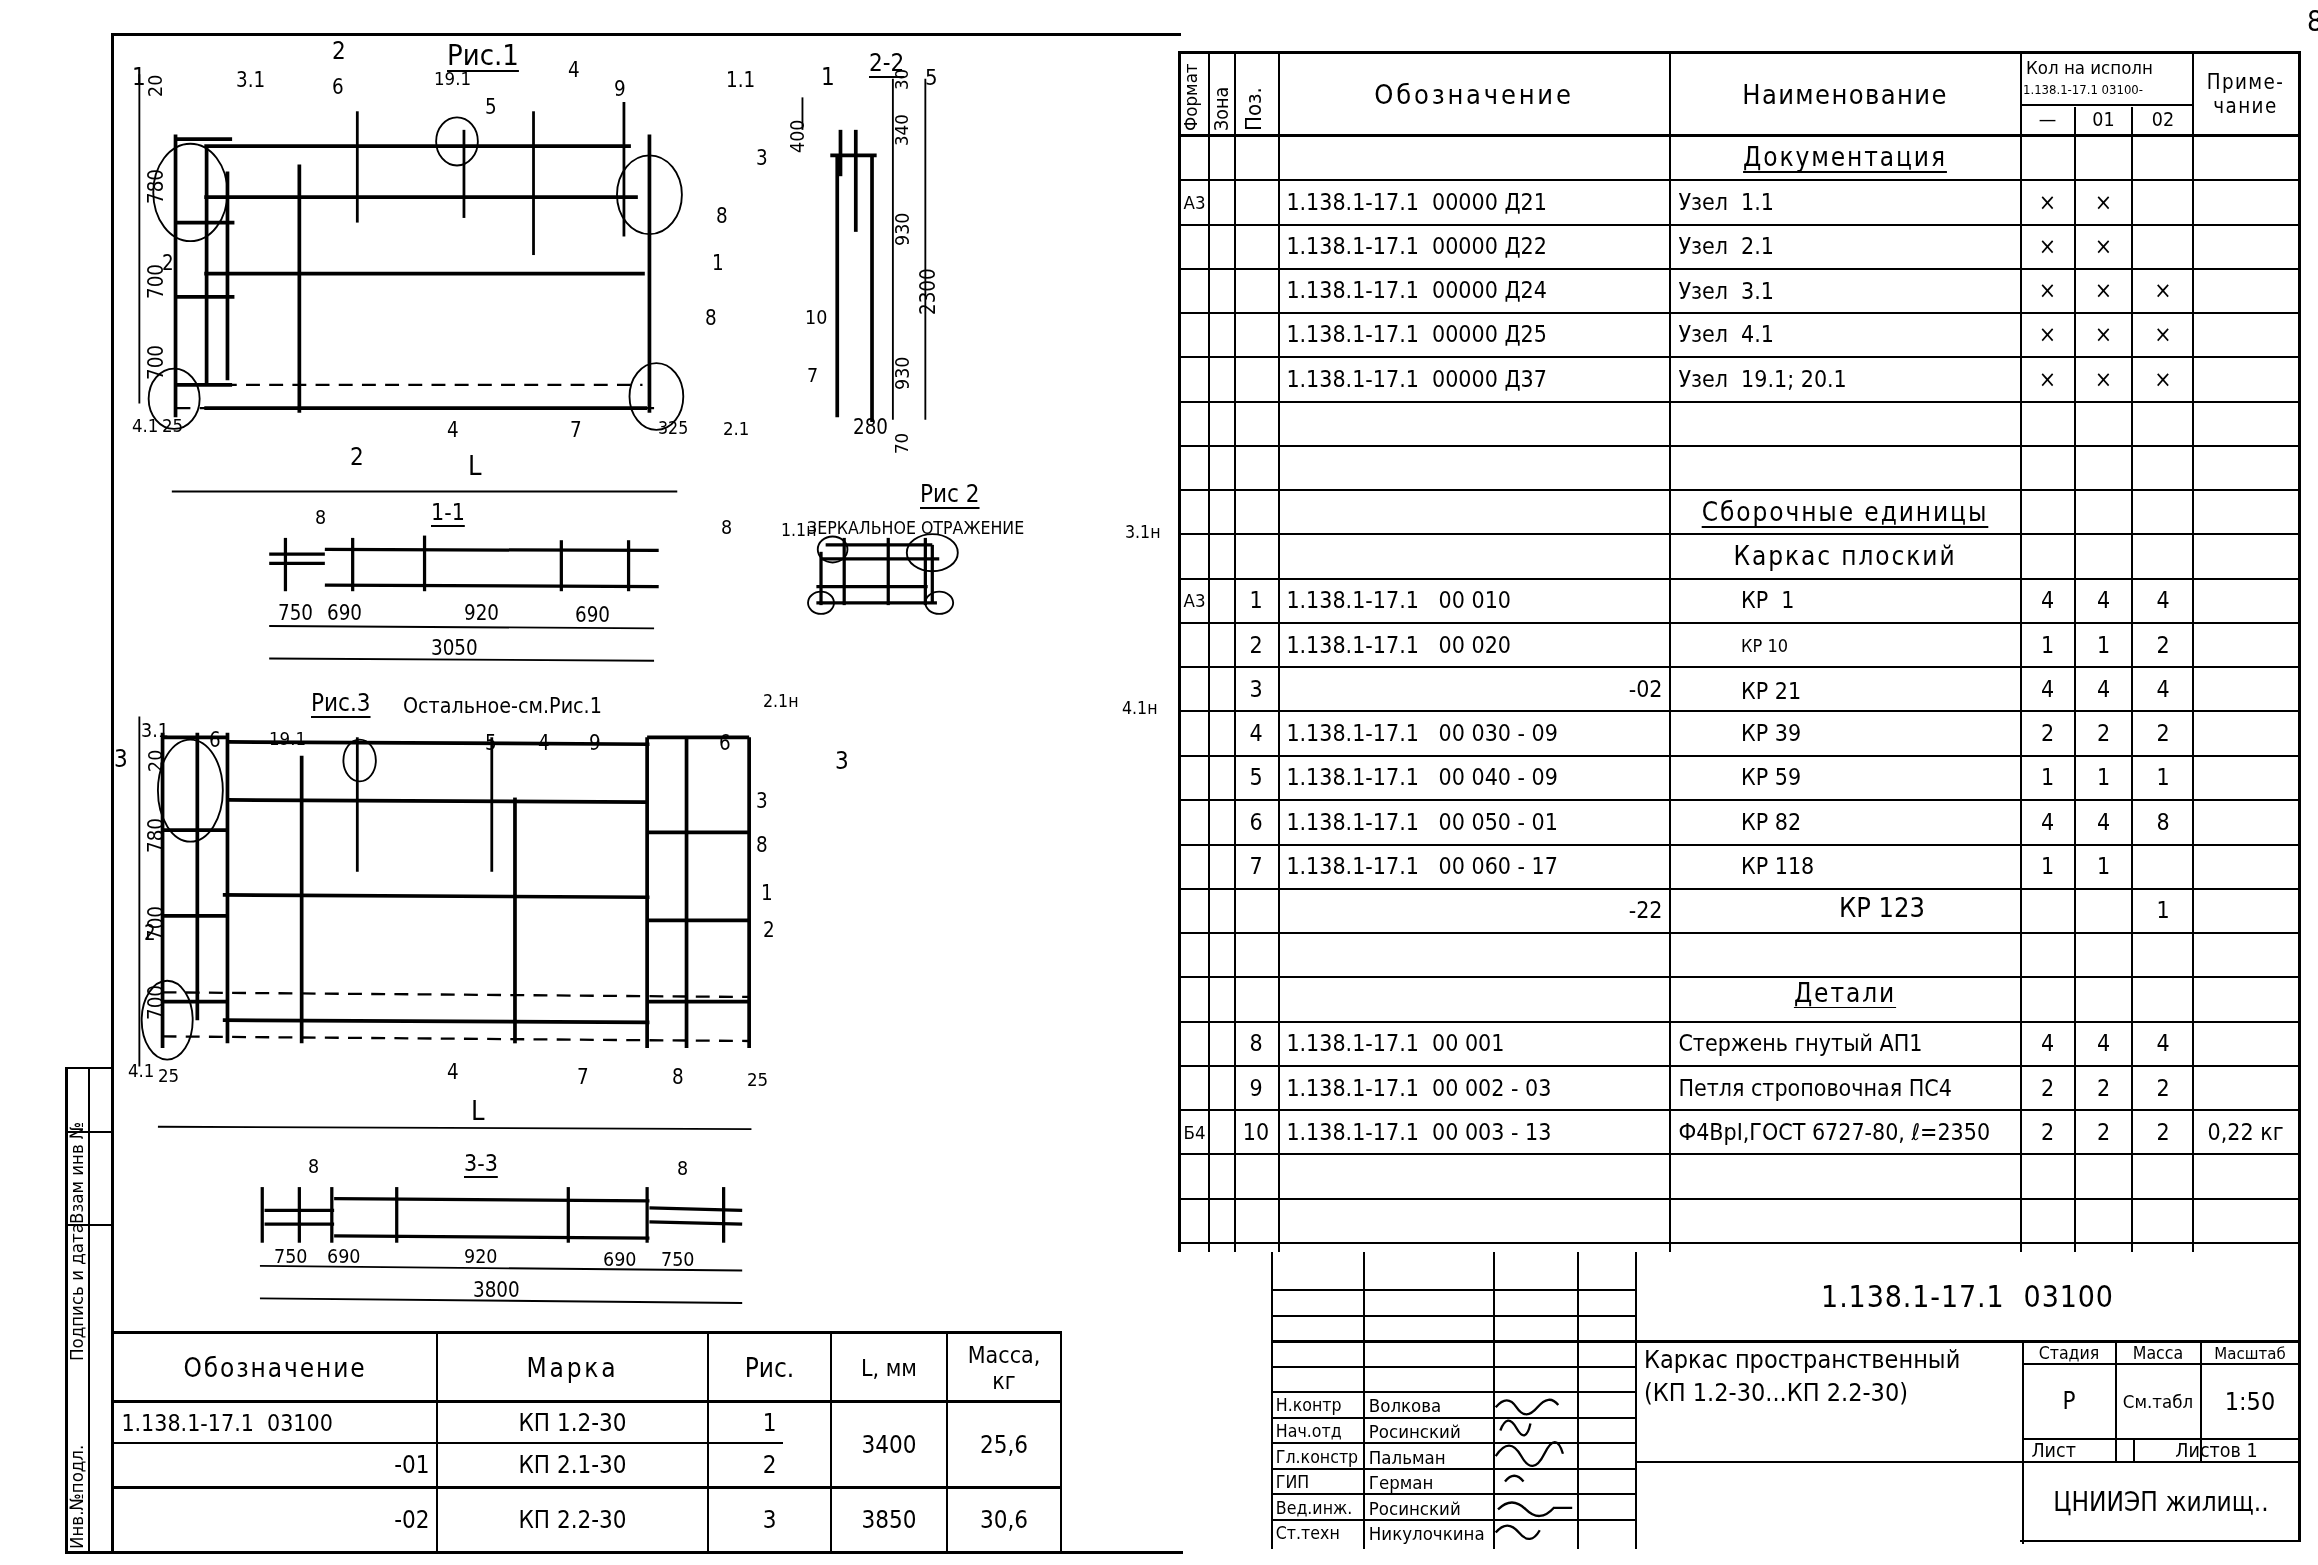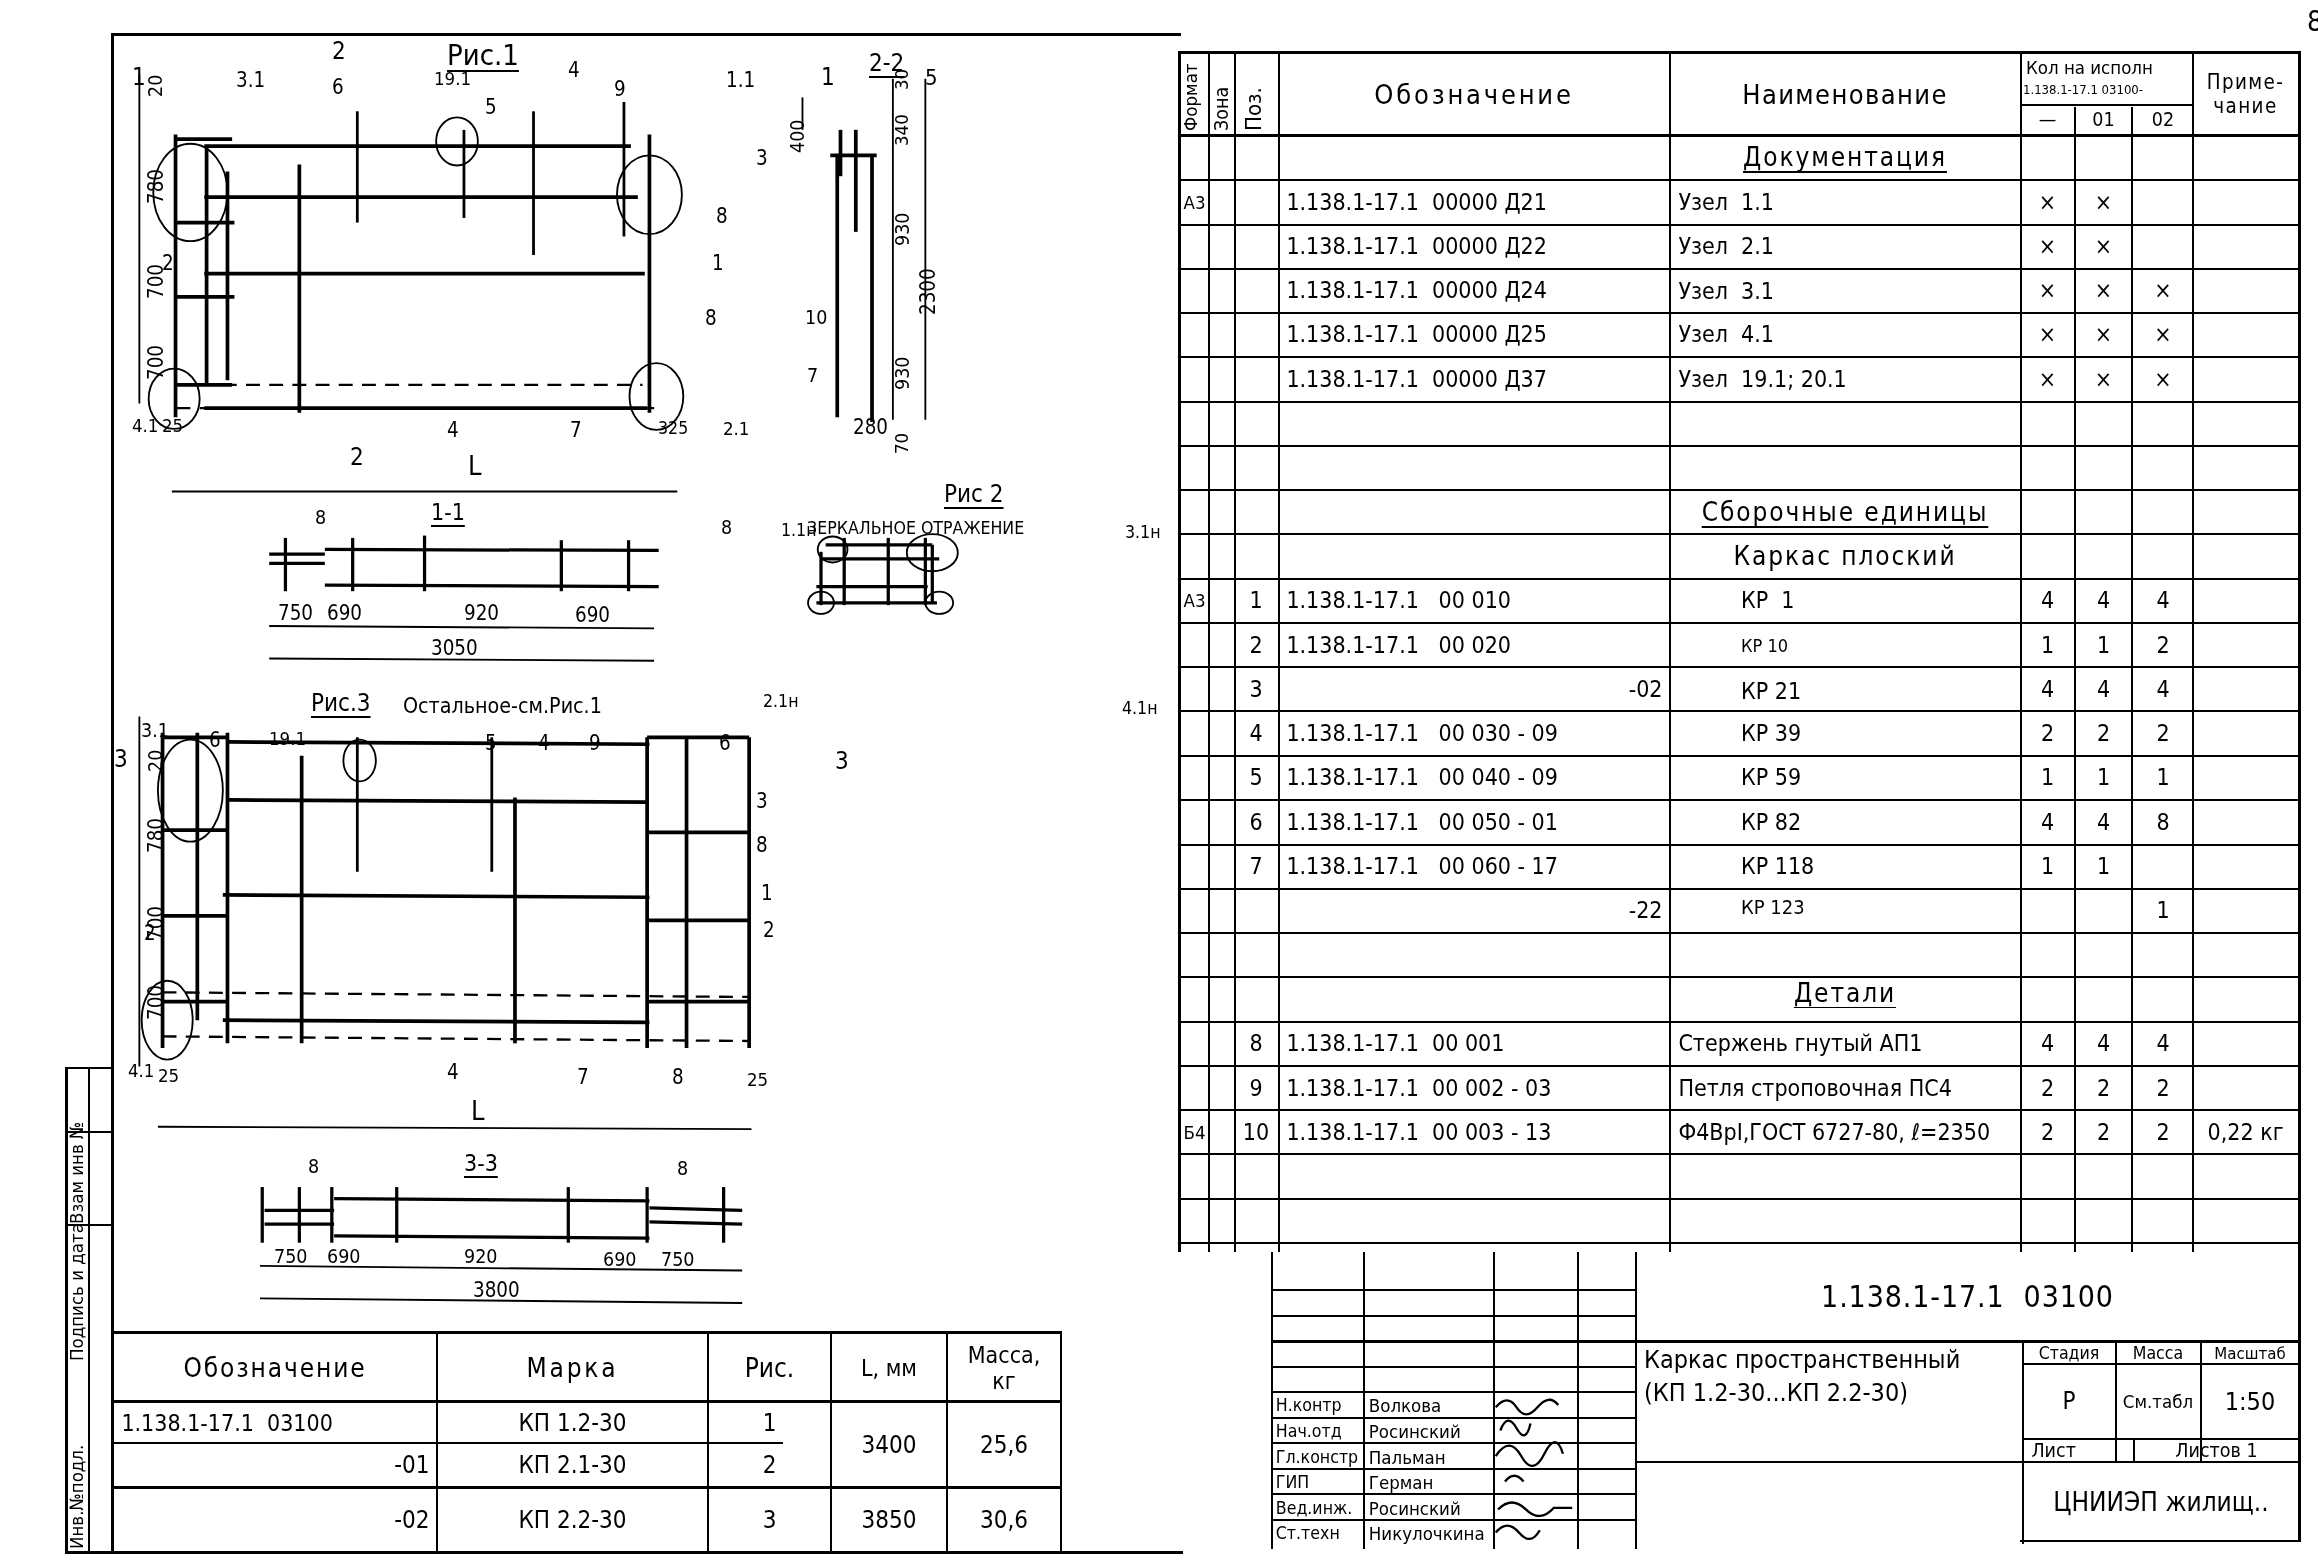--- a/index.html
+++ b/index.html
@@ -223,21 +223,21 @@
   <div class="t" style="left:315px;top:508px;font-size:19.5px;">8</div>
   <div class="t" style="left:721px;top:518px;font-size:19.5px;">8</div>
   <div class="t" style="left:278px;top:603px;font-size:20.4px;">750</div>
   <div class="t" style="left:313px;top:603px;font-size:20.4px;padding-left:14px;">690</div>
   <div class="t" style="left:464px;top:603px;font-size:20.4px;">920</div>
   <div class="t" style="left:575px;top:605px;font-size:20.4px;">690</div>
   <div class="t" style="left:431px;top:638px;font-size:20.4px;">3050</div>
 </div>
 
 <div>
-  <div class="t u" style="left:920px;top:482px;font-size:24px;margin-left:24px;">Рис 2</div>
+  <div class="t u" style="left:920px;top:482px;font-size:24px;">Рис 2</div>
   <div class="t" style="left:807px;top:520px;font-size:17.6px;">ЗЕРКАЛЬНОЕ ОТРАЖЕНИЕ</div>
   <div class="t" style="left:781px;top:522px;font-size:17.6px;">1.1н</div>
   <div class="t" style="left:1125px;top:524px;font-size:17.6px;">3.1н</div>
   <div class="t" style="left:763px;top:693px;font-size:17.6px;">2.1н</div>
   <div class="t" style="left:1122px;top:700px;font-size:17.6px;">4.1н</div>
 </div>
 
 <div>
   <div class="t u" style="left:311px;top:691px;font-size:24px;">Рис.3</div>
   <div class="t" style="left:403px;top:695px;font-size:21.3px;">Остальное-см.Рис.1</div>
@@ -503,21 +503,21 @@
         <div class="cell c" style="left: 2076px; top: 845px; width: 55px; height: 42px; font-size: 23px; white-space: pre;">1</div>
         <div class="cell c" style="left: 2133px; top: 845px; width: 60px; height: 42px; font-size: 23px; white-space: pre;"></div>
         <div class="cell c" style="left: 2194px; top: 845px; width: 103px; height: 42px; font-size: 23px; white-space: pre;"></div>
       </div>
       <div class="ln" style="left: 1178px; top: 932px; width: 1122px; height: 2.3px;"></div>
       <div>
         <div class="cell c" style="left: 1181px; top: 889px; width: 27px; height: 42px; font-size: 18.5px; white-space: pre;"></div>
         <div class="cell c" style="left: 1210px; top: 889px; width: 24px; height: 42px; font-size: 23px; white-space: pre;"></div>
         <div class="cell c" style="left: 1235px; top: 889px; width: 42px; height: 42px; font-size: 23px; white-space: pre;"></div>
         <div class="cell r" style="left: 1279px; top: 889px; width: 390px; height: 42px; font-size: 23px; white-space: pre;">-22</div>
-        <div class="cell l" style="padding-left: 70px; left: 1671px; top: 889px; width: 348px; height: 36px; font-size: 20px; white-space: pre;">КР 123</div>
+        <div class="cell l" style="padding-left: 70px; left: 1769px; top: 889px; width: 348px; height: 36px; font-size: 27px; white-space: pre;">КР 123</div>
         <div class="cell c" style="left: 2021px; top: 889px; width: 53px; height: 42px; font-size: 23px; white-space: pre;"></div>
         <div class="cell c" style="left: 2076px; top: 889px; width: 55px; height: 42px; font-size: 23px; white-space: pre;"></div>
         <div class="cell c" style="left: 2133px; top: 889px; width: 60px; height: 42px; font-size: 23px; white-space: pre;">1</div>
         <div class="cell c" style="left: 2194px; top: 889px; width: 103px; height: 42px; font-size: 23px; white-space: pre;"></div>
       </div>
       <div class="ln" style="left: 1178px; top: 976px; width: 1122px; height: 2.3px;"></div>
       <div></div>
       <div class="ln" style="left: 1178px; top: 1021px; width: 1122px; height: 2.3px;"></div>
       <div>
         <div class="cell c u" style="left: 1671px; top: 978px; width: 348px; height: 30px; font-size: 26px; letter-spacing: 1.9px;">Детали</div>

